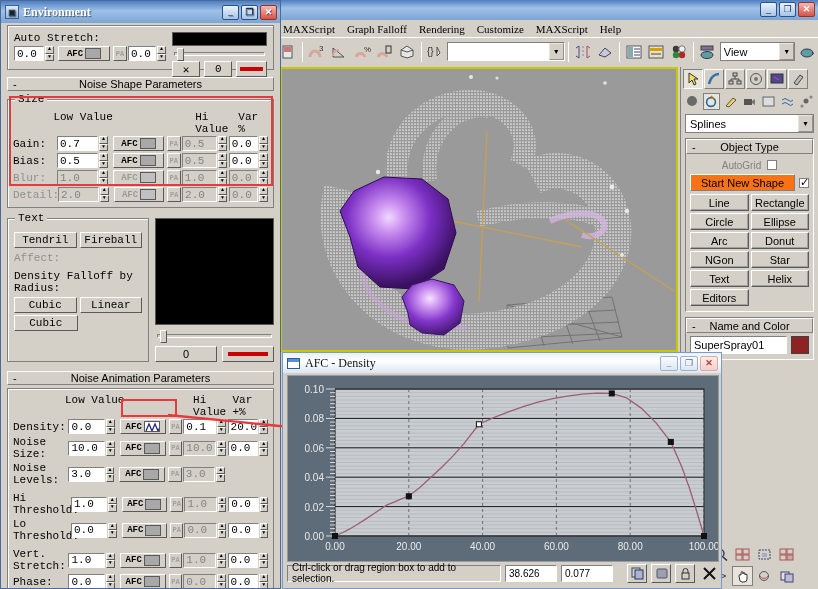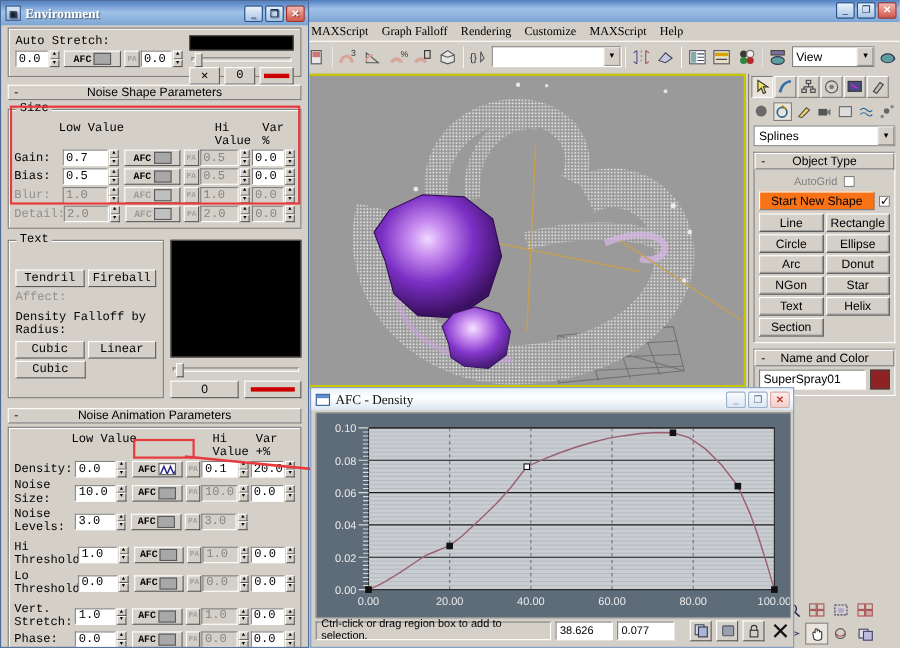--- a/index.html
+++ b/index.html
@@ -594,21 +594,21 @@
             <div class="mbtn">Line</div>
             <div class="mbtn">Rectangle</div>
             <div class="mbtn">Circle</div>
             <div class="mbtn">Ellipse</div>
             <div class="mbtn">Arc</div>
             <div class="mbtn">Donut</div>
             <div class="mbtn">NGon</div>
             <div class="mbtn">Star</div>
             <div class="mbtn">Text</div>
             <div class="mbtn">Helix</div>
-            <div class="mbtn">Section</div>
+            <div class="mbtn">Editors</div>
             <div></div>
           </div>
         </div>
       </div>
 
       <div class="rollout">
         <div class="rollout-hdr">
           <span class="minus">-</span>
           <span>Name and Color</span>
         </div>
@@ -855,21 +855,21 @@
                 <div>▲</div>
                 <div>▼</div>
               </span>
           </div>
         </div>
       </div>
 
       <div style="display:flex; gap:6px; margin-top:10px">
         <div class="grp" style="width:142px; margin-top:0; padding:10px 6px 8px 6px">
           <span class="glabel">Text</span>
-          <div style="display:flex; gap:3px; margin-top:16px">
+          <div style="display:flex; gap:3px; margin-top:3px">
             <span class="pbtn" style="flex:1">Tendril</span>
             <span class="pbtn" style="flex:1">Fireball</span>
           </div>
           <div style="font-size:11px;color:#909090;margin-top:4px">Affect:</div>
           <div style="font-size:11px;margin-top:6px">Density Falloff by Radius:</div>
           <div style="display:flex;gap:3px;margin-top:3px">
             <span class="pbtn" style="flex:1">Cubic</span>
             <span class="pbtn" style="flex:1">Linear</span>
           </div>
           <div style="display:flex;gap:3px;margin-top:2px">

